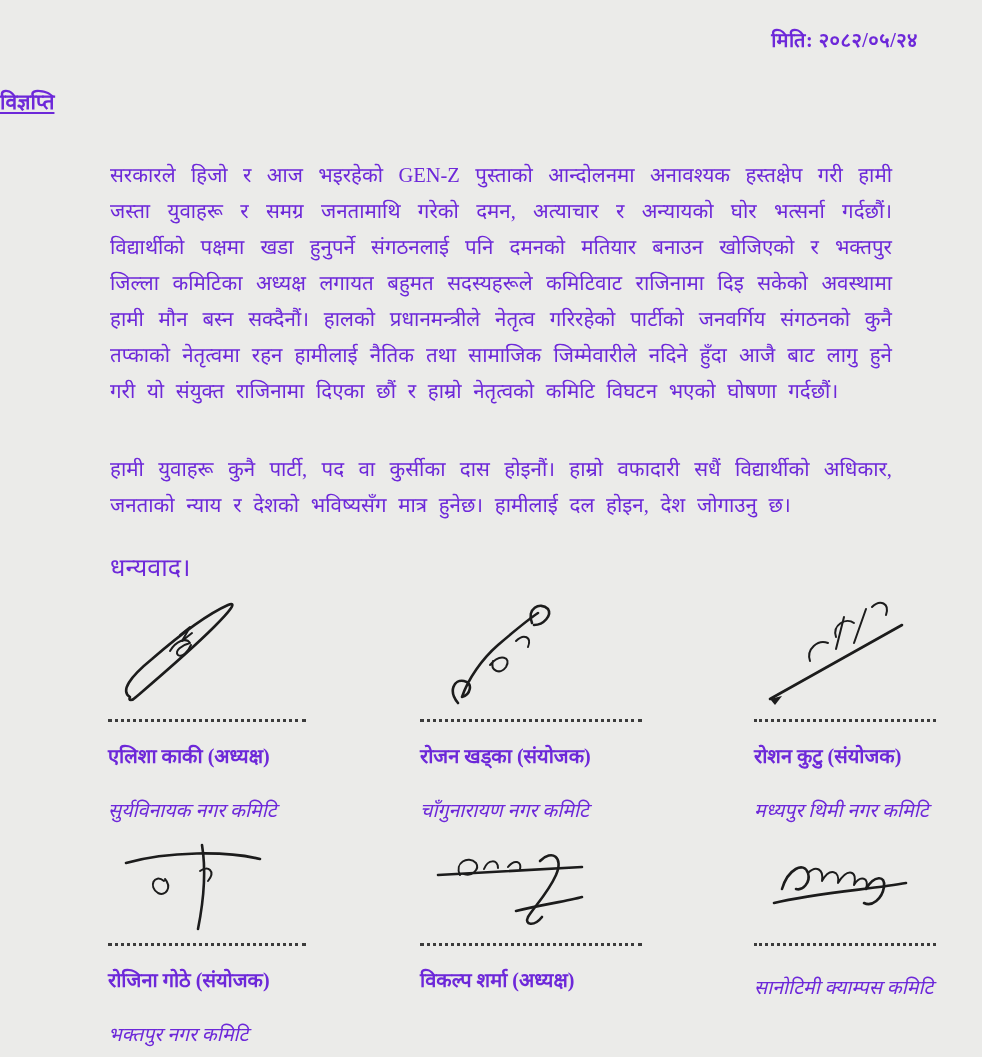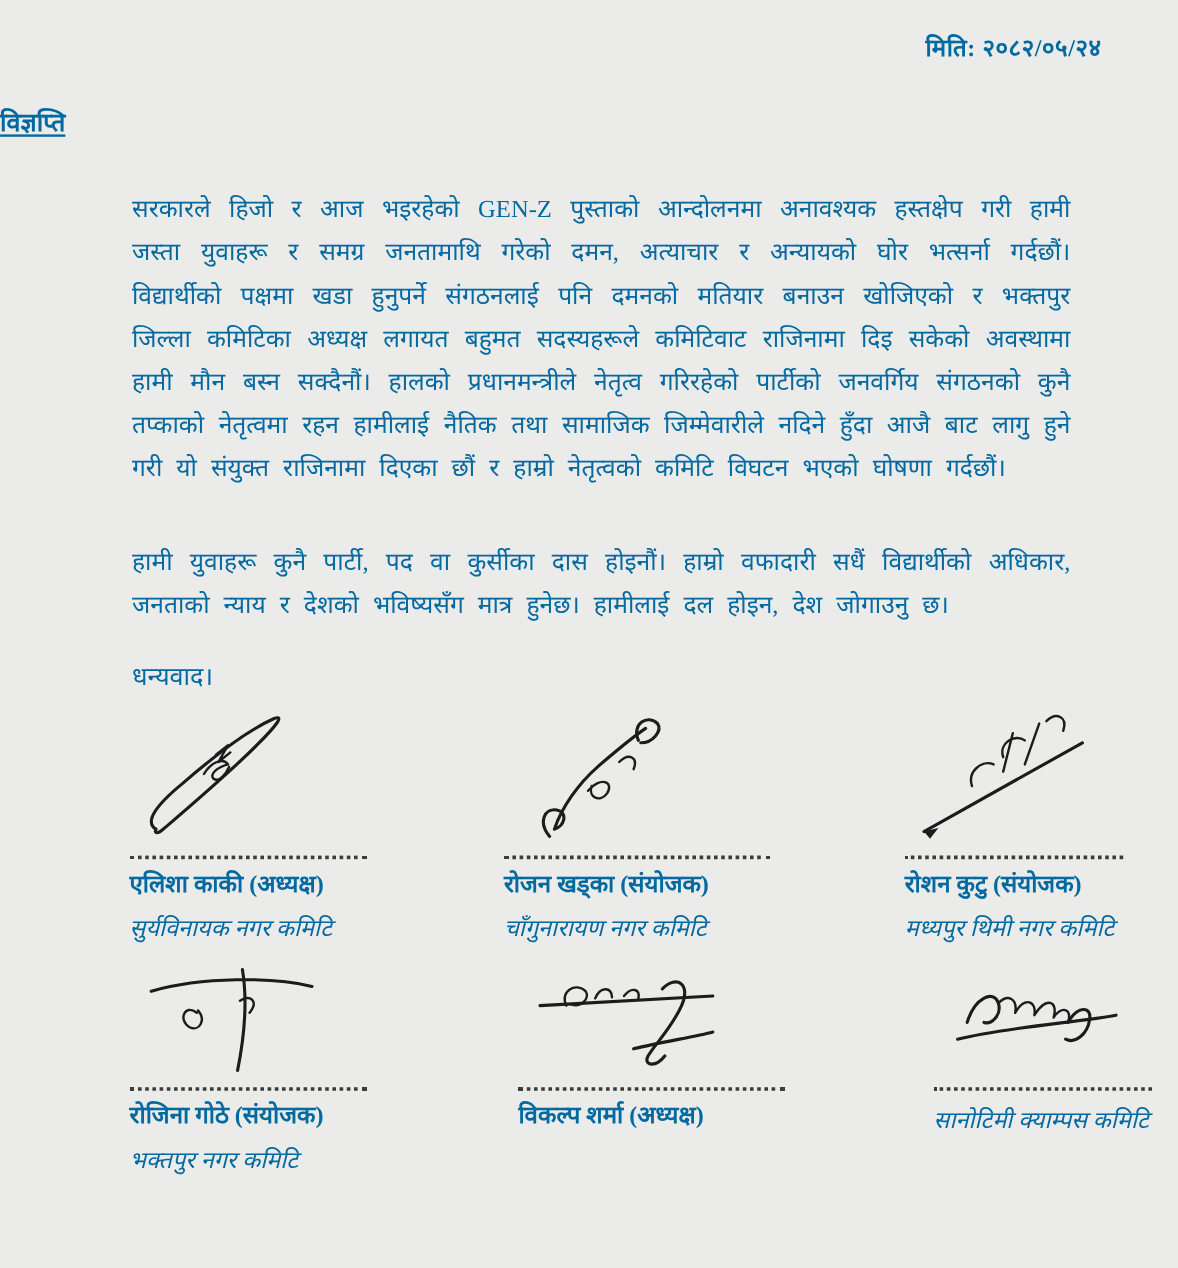--- a/index.html
+++ b/index.html
@@ -5,21 +5,21 @@
   html,body{margin:0;padding:0;}
   body{
     background:#d8d8d6;
     font-family:"Liberation Serif","DejaVu Serif",serif;
   }
   .page{
     position:relative;
     width:982px;height:1057px;
     margin:0 auto;
     background:#ebebe9;
-    color:#0369a1;
+    color:#6d28d9;
     overflow:hidden;
     box-sizing:border-box;
   }
   .date-line{
     text-align:right;
     padding:26px 64px 0 0;
     font-size:20px;
     letter-spacing:.5px;
     font-weight:600;
   }
@@ -38,51 +38,51 @@
     margin:0;
     margin-top:42px;
     font-size:20.5px;
     line-height:36px;
     text-align:justify;
     word-spacing:.32em;
   }
   .para.second{}
   .closing{
     margin-top:26px;
-    font-size:21px;
+    font-size:25px;
   }
   .sig-grid{
     display:grid;
     grid-template-columns:300px 320px 1fr;
     padding:0 60px 0 108px;
     box-sizing:border-box;
   }
   .sig-grid.row1{margin-top:14px;}
-  .sig-grid.row2{margin-top:18px;gap:12px;}
+  .sig-grid.row2{margin-top:18px;}
   .sig-cell{display:flex;flex-direction:column;align-items:flex-start;}
   .sig-cell.c2{padding-left:12px;}
   .sig-cell.c3{padding-left:26px;}
   .sig-art{height:112px;display:flex;align-items:flex-end;}
   .sig-grid.row2 .sig-art{height:92px;}
   .sig-art svg{display:block;}
   .dotline{
     margin-top:10px;
     width:198px;
     border-bottom:3px dotted #3c3c3c;
   }
   .sig-cell.c2 .dotline{width:222px;}
   .sig-cell.c3 .dotline{width:182px;}
   .sig-name{
-    margin-top:6px;
+    margin-top:20px;
     font-size:20px;
     font-weight:600;
     white-space:nowrap;
   }
   .sig-committee{
-    margin-top:10px;
+    margin-top:27px;
     font-size:19.5px;
     font-style:italic;
     white-space:nowrap;
   }
   .stroke{fill:none;stroke:#1c1c1c;stroke-width:2.6;stroke-linecap:round;stroke-linejoin:round;}
   .stroke.thin{stroke-width:2;}
 </style>
 </head>
 <body>
 

